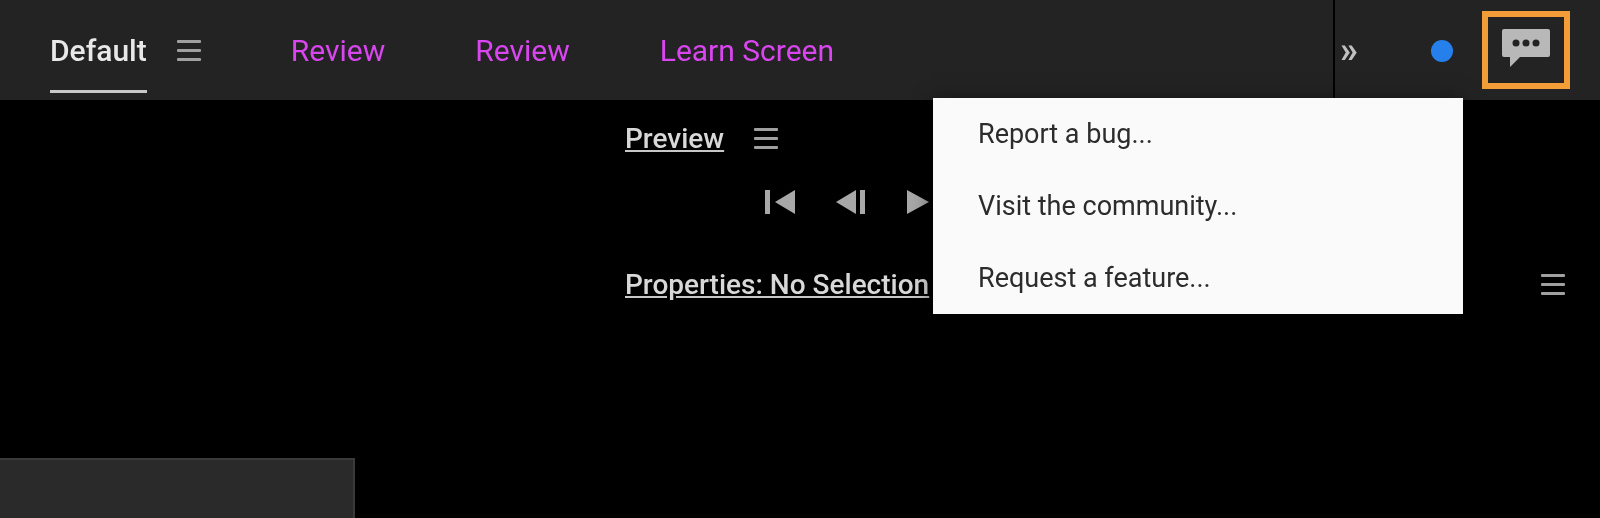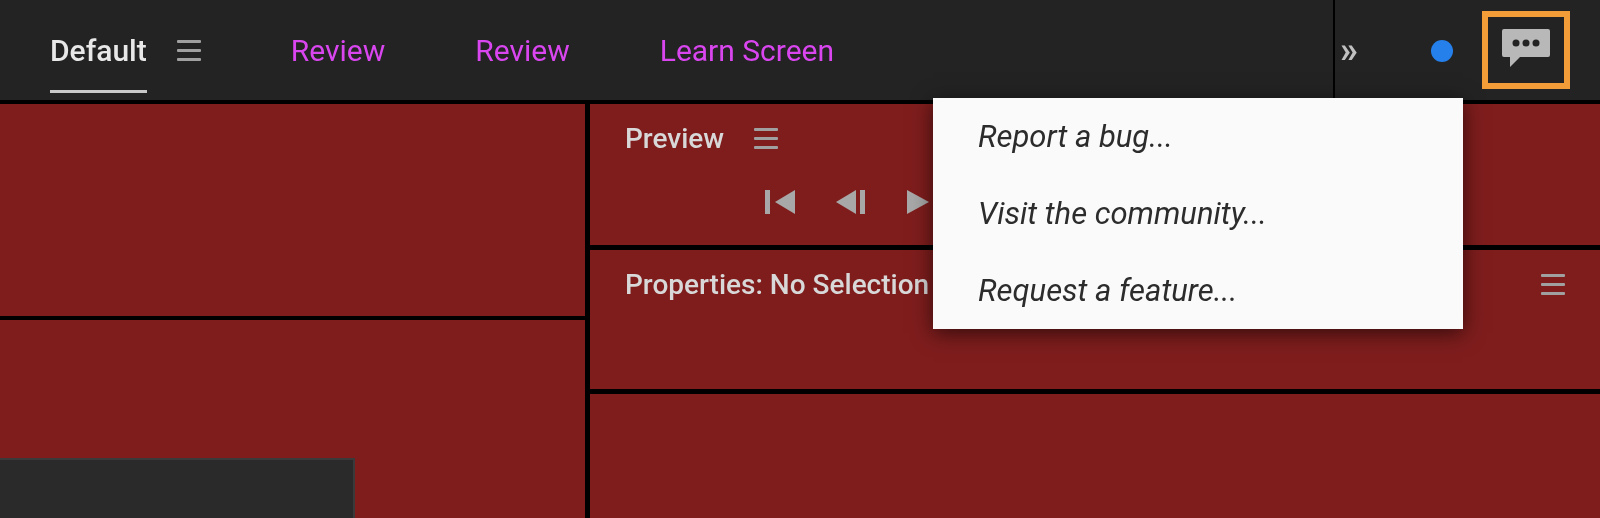--- a/index.html
+++ b/index.html
@@ -92,21 +92,22 @@
       position: absolute;
       top: 0;
       right: 265px;
       width: 2px;
       height: 100px;
       background: #000;
     }
     .content {
       display: flex;
       height: calc(100% - 100px);
-      background: #7f1d1d;
+      background: #000000;
+      text-decoration: underline;
     }
     .left-panel {
       width: 590px;
       border-top: 4px solid #000;
       border-right: 5px solid #000;
       position: relative;
     }
     .left-panel-divider {
       position: absolute;
       top: 212px;
@@ -157,24 +158,23 @@
       position: absolute;
       top: 98px;
       left: 933px;
       width: 530px;
       background: #fafafa;
       box-shadow: 0 4px 20px rgba(0,0,0,0.6);
       z-index: 100;
     }
     .dropdown-item {
       padding: 20px 45px;
-      font-size: 31px;
+      font-size: 27px;
       color: #2c2c2c;
       cursor: pointer;
-      font-style: italic;
     }
   </style>
 </head>
 <body>
 
 <div class="top-bar">
   <div class="workspace-tabs">
     <div class="default-group">
       <div class="workspace-tab active">Default</div>
       <div class="hamburger-icon">

